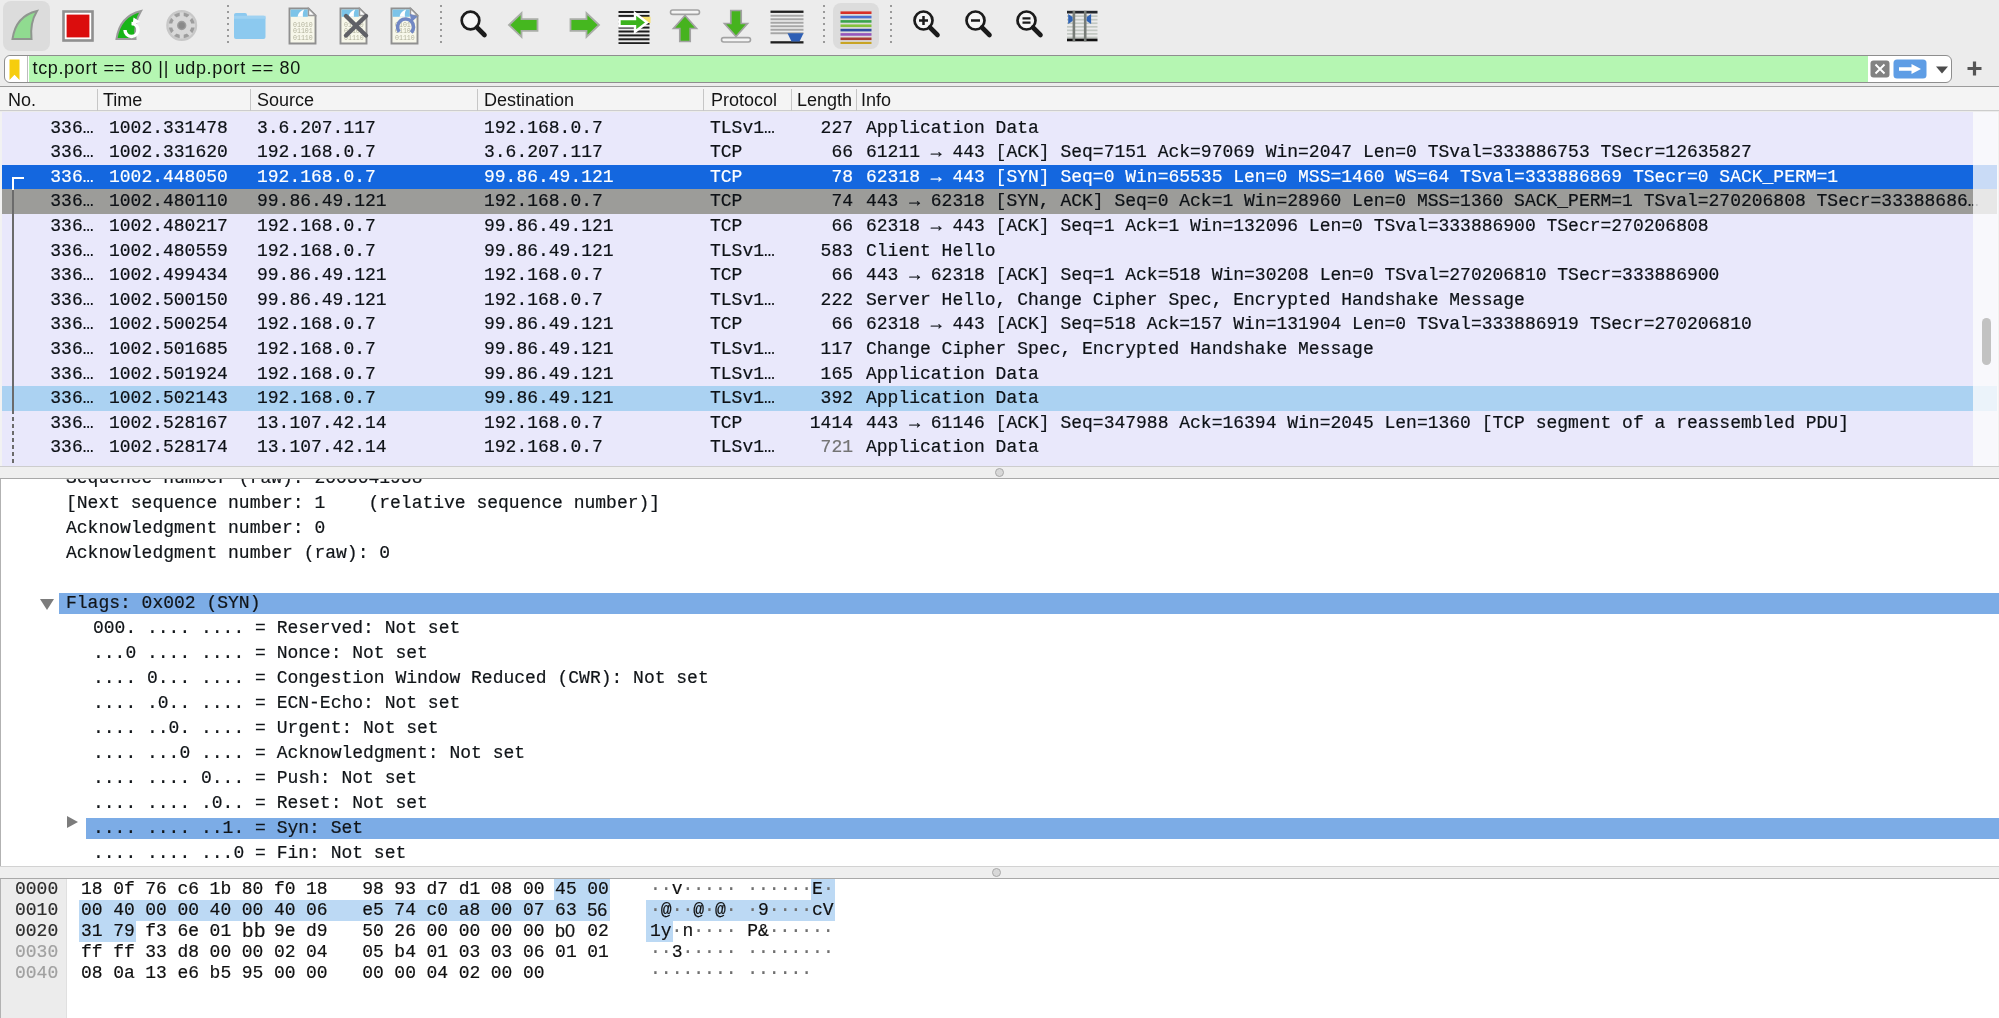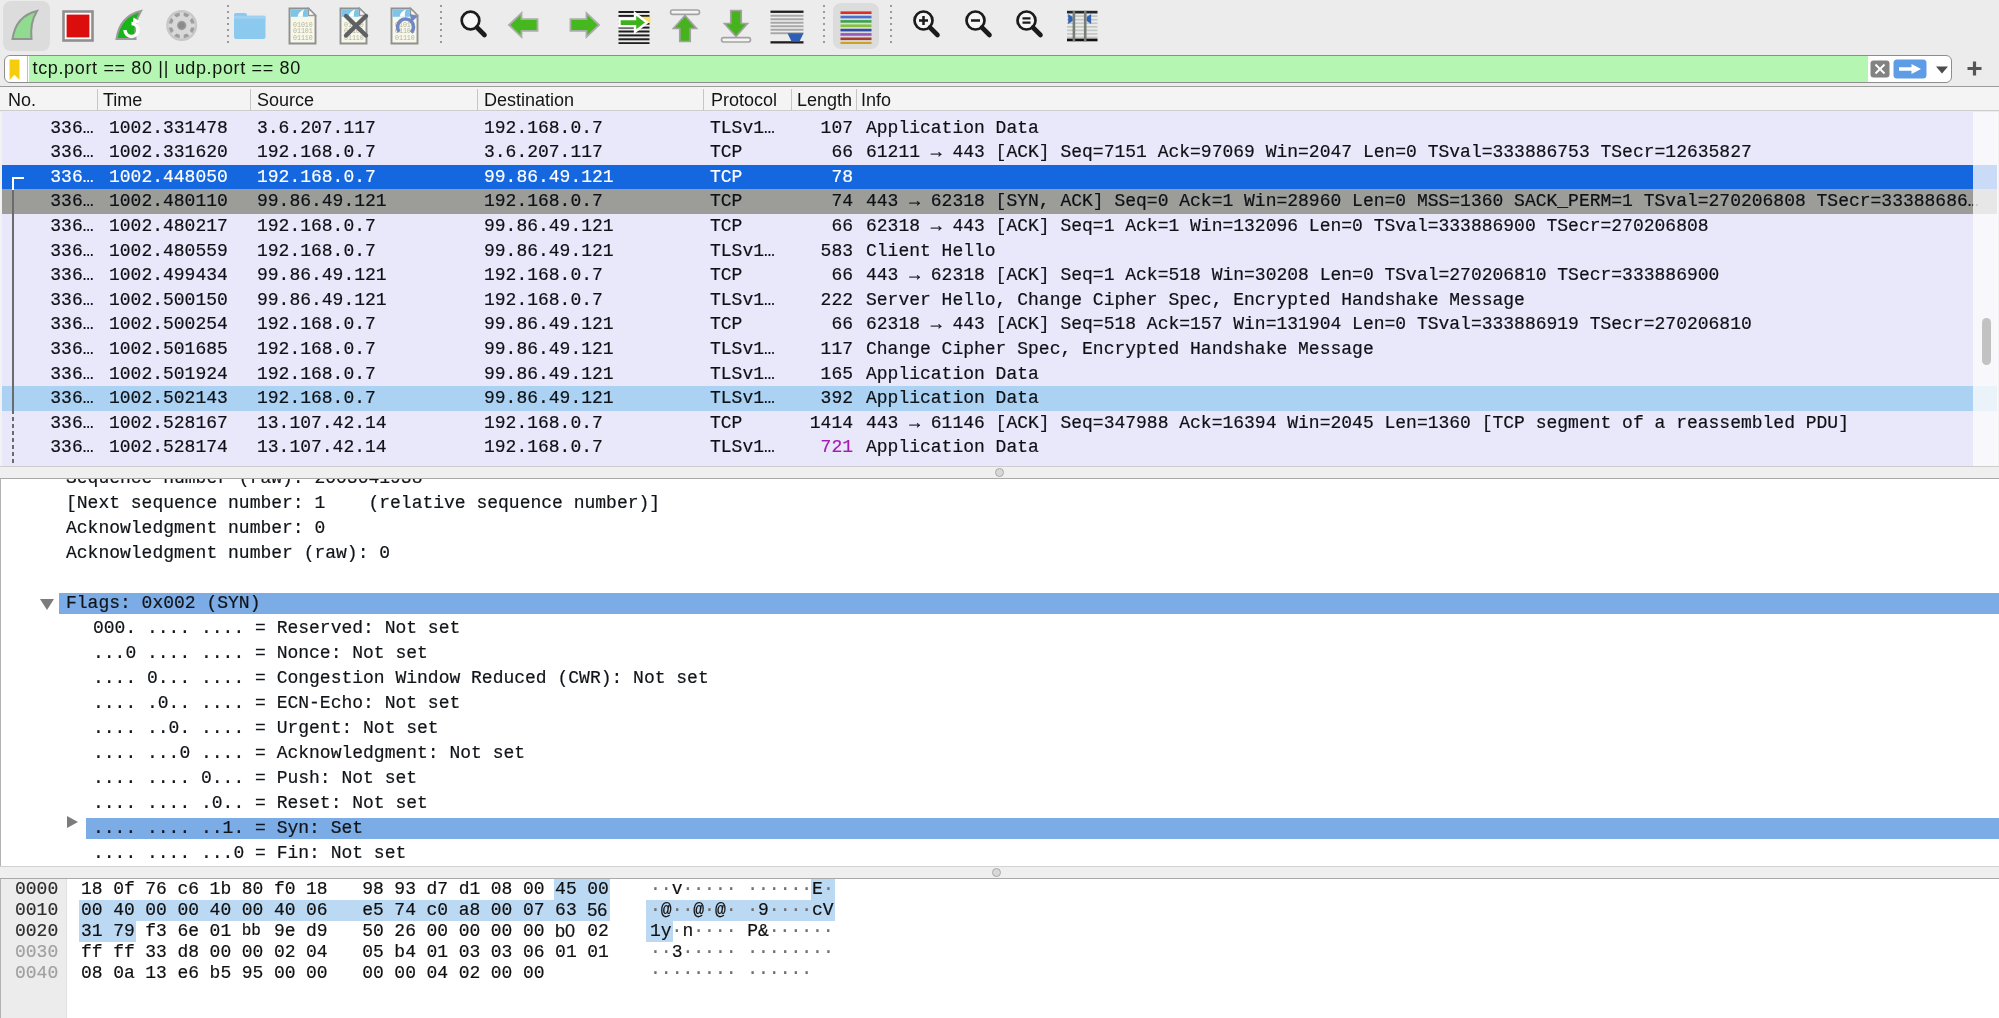--- a/index.html
+++ b/index.html
@@ -189,39 +189,40 @@
 <div style="position:absolute;left:790.5px;top:89px;width:1px;height:22px;background:#c6c6c6;"></div>
 <div style="position:absolute;left:855.5px;top:89px;width:1px;height:22px;background:#c6c6c6;"></div>
 <div style="position:absolute;left:0px;top:111.6px;width:1999px;height:354.7px;overflow:hidden;background:#ffffff;">
 <div style="position:absolute;left:0px;top:0px;width:1999px;height:4.1px;background:#e9e8fb;"></div>
 <div style="position:absolute;left:0px;top:4.1px;width:1999px;height:24.6px;background:#e9e8fb;">
       <span class="r" style="left:0;top:0;width:93.5px;text-align:right;font-family:'Liberation Mono',monospace;-webkit-text-stroke:0.2px currentColor;font-size:18px;line-height:24.6px;color:#0d1116;overflow:hidden;">336…</span>
       <span class="r" style="left:109px;top:0;font-family:'Liberation Mono',monospace;-webkit-text-stroke:0.2px currentColor;font-size:18px;line-height:24.6px;color:#0d1116;overflow:hidden;">1002.331478</span>
       <span class="r" style="left:257px;top:0;font-family:'Liberation Mono',monospace;-webkit-text-stroke:0.2px currentColor;font-size:18px;line-height:24.6px;color:#0d1116;overflow:hidden;">3.6.207.117</span>
       <span class="r" style="left:484px;top:0;font-family:'Liberation Mono',monospace;-webkit-text-stroke:0.2px currentColor;font-size:18px;line-height:24.6px;color:#0d1116;overflow:hidden;">192.168.0.7</span>
       <span class="r" style="left:710px;top:0;width:78px;font-family:'Liberation Mono',monospace;-webkit-text-stroke:0.2px currentColor;font-size:18px;line-height:24.6px;color:#0d1116;overflow:hidden;">TLSv1…</span>
-      <span class="r" style="left:755px;top:0;width:98px;text-align:right;font-family:'Liberation Mono',monospace;-webkit-text-stroke:0.2px currentColor;font-size:18px;line-height:24.6px;color:#0d1116;overflow:hidden;">107</span>
+      <span class="r" style="left:755px;top:0;width:98px;text-align:right;font-family:'Liberation Mono',monospace;-webkit-text-stroke:0.2px currentColor;font-size:18px;line-height:24.6px;color:#0d1116;overflow:hidden;">227</span>
       <span class="r" style="left:866px;top:0;width:1133px;font-family:'Liberation Mono',monospace;-webkit-text-stroke:0.2px currentColor;font-size:18px;line-height:24.6px;color:#0d1116;overflow:hidden;">Application Data</span>
     </div>
 <div style="position:absolute;left:0px;top:28.700000000000003px;width:1999px;height:24.6px;background:#e9e8fb;">
       <span class="r" style="left:0;top:0;width:93.5px;text-align:right;font-family:'Liberation Mono',monospace;-webkit-text-stroke:0.2px currentColor;font-size:18px;line-height:24.6px;color:#0d1116;overflow:hidden;">336…</span>
       <span class="r" style="left:109px;top:0;font-family:'Liberation Mono',monospace;-webkit-text-stroke:0.2px currentColor;font-size:18px;line-height:24.6px;color:#0d1116;overflow:hidden;">1002.331620</span>
       <span class="r" style="left:257px;top:0;font-family:'Liberation Mono',monospace;-webkit-text-stroke:0.2px currentColor;font-size:18px;line-height:24.6px;color:#0d1116;overflow:hidden;">192.168.0.7</span>
       <span class="r" style="left:484px;top:0;font-family:'Liberation Mono',monospace;-webkit-text-stroke:0.2px currentColor;font-size:18px;line-height:24.6px;color:#0d1116;overflow:hidden;">3.6.207.117</span>
       <span class="r" style="left:710px;top:0;width:78px;font-family:'Liberation Mono',monospace;-webkit-text-stroke:0.2px currentColor;font-size:18px;line-height:24.6px;color:#0d1116;overflow:hidden;">TCP</span>
       <span class="r" style="left:755px;top:0;width:98px;text-align:right;font-family:'Liberation Mono',monospace;-webkit-text-stroke:0.2px currentColor;font-size:18px;line-height:24.6px;color:#0d1116;overflow:hidden;">66</span>
       <span class="r" style="left:866px;top:0;width:1133px;font-family:'Liberation Mono',monospace;-webkit-text-stroke:0.2px currentColor;font-size:18px;line-height:24.6px;color:#0d1116;overflow:hidden;">61211 → 443 [ACK] Seq=7151 Ack=97069 Win=2047 Len=0 TSval=333886753 TSecr=12635827</span>
     </div>
 <div style="position:absolute;left:0px;top:53.300000000000004px;width:1999px;height:24.6px;background:#1467df;">
       <span class="r" style="left:0;top:0;width:93.5px;text-align:right;font-family:'Liberation Mono',monospace;-webkit-text-stroke:0.2px currentColor;font-size:18px;line-height:24.6px;color:#ffffff;overflow:hidden;">336…</span>
       <span class="r" style="left:109px;top:0;font-family:'Liberation Mono',monospace;-webkit-text-stroke:0.2px currentColor;font-size:18px;line-height:24.6px;color:#ffffff;overflow:hidden;">1002.448050</span>
       <span class="r" style="left:257px;top:0;font-family:'Liberation Mono',monospace;-webkit-text-stroke:0.2px currentColor;font-size:18px;line-height:24.6px;color:#ffffff;overflow:hidden;">192.168.0.7</span>
       <span class="r" style="left:484px;top:0;font-family:'Liberation Mono',monospace;-webkit-text-stroke:0.2px currentColor;font-size:18px;line-height:24.6px;color:#ffffff;overflow:hidden;">99.86.49.121</span>
       <span class="r" style="left:710px;top:0;width:78px;font-family:'Liberation Mono',monospace;-webkit-text-stroke:0.2px currentColor;font-size:18px;line-height:24.6px;color:#ffffff;overflow:hidden;">TCP</span>
       <span class="r" style="left:755px;top:0;width:98px;text-align:right;font-family:'Liberation Mono',monospace;-webkit-text-stroke:0.2px currentColor;font-size:18px;line-height:24.6px;color:#ffffff;overflow:hidden;">78</span>
+      <span class="r" style="left:866px;top:0;width:1133px;font-family:'Liberation Mono',monospace;-webkit-text-stroke:0.2px currentColor;font-size:18px;line-height:24.6px;color:#ffffff;overflow:hidden;">62318 → 443 [SYN] Seq=0 Win=65535 Len=0 MSS=1460 WS=64 TSval=333886869 TSecr=0 SACK_PERM=1</span>
     </div>
 <div style="position:absolute;left:0px;top:77.9px;width:1999px;height:24.6px;background:#9c9c99;">
       <span class="r" style="left:0;top:0;width:93.5px;text-align:right;font-family:'Liberation Mono',monospace;-webkit-text-stroke:0.2px currentColor;font-size:18px;line-height:24.6px;color:#0d1116;overflow:hidden;">336…</span>
       <span class="r" style="left:109px;top:0;font-family:'Liberation Mono',monospace;-webkit-text-stroke:0.2px currentColor;font-size:18px;line-height:24.6px;color:#0d1116;overflow:hidden;">1002.480110</span>
       <span class="r" style="left:257px;top:0;font-family:'Liberation Mono',monospace;-webkit-text-stroke:0.2px currentColor;font-size:18px;line-height:24.6px;color:#0d1116;overflow:hidden;">99.86.49.121</span>
       <span class="r" style="left:484px;top:0;font-family:'Liberation Mono',monospace;-webkit-text-stroke:0.2px currentColor;font-size:18px;line-height:24.6px;color:#0d1116;overflow:hidden;">192.168.0.7</span>
       <span class="r" style="left:710px;top:0;width:78px;font-family:'Liberation Mono',monospace;-webkit-text-stroke:0.2px currentColor;font-size:18px;line-height:24.6px;color:#0d1116;overflow:hidden;">TCP</span>
       <span class="r" style="left:755px;top:0;width:98px;text-align:right;font-family:'Liberation Mono',monospace;-webkit-text-stroke:0.2px currentColor;font-size:18px;line-height:24.6px;color:#0d1116;overflow:hidden;">74</span>
       <span class="r" style="left:866px;top:0;width:1133px;font-family:'Liberation Mono',monospace;-webkit-text-stroke:0.2px currentColor;font-size:18px;line-height:24.6px;color:#0d1116;overflow:hidden;">443 → 62318 [SYN, ACK] Seq=0 Ack=1 Win=28960 Len=0 MSS=1360 SACK_PERM=1 TSval=270206808 TSecr=33388686…</span>
     </div>
@@ -305,21 +306,21 @@
       <span class="r" style="left:710px;top:0;width:78px;font-family:'Liberation Mono',monospace;-webkit-text-stroke:0.2px currentColor;font-size:18px;line-height:24.6px;color:#0d1116;overflow:hidden;">TCP</span>
       <span class="r" style="left:755px;top:0;width:98px;text-align:right;font-family:'Liberation Mono',monospace;-webkit-text-stroke:0.2px currentColor;font-size:18px;line-height:24.6px;color:#0d1116;overflow:hidden;">1414</span>
       <span class="r" style="left:866px;top:0;width:1133px;font-family:'Liberation Mono',monospace;-webkit-text-stroke:0.2px currentColor;font-size:18px;line-height:24.6px;color:#0d1116;overflow:hidden;">443 → 61146 [ACK] Seq=347988 Ack=16394 Win=2045 Len=1360 [TCP segment of a reassembled PDU]</span>
     </div>
 <div style="position:absolute;left:0px;top:323.90000000000003px;width:1999px;height:24.6px;background:#e9e8fb;">
       <span class="r" style="left:0;top:0;width:93.5px;text-align:right;font-family:'Liberation Mono',monospace;-webkit-text-stroke:0.2px currentColor;font-size:18px;line-height:24.6px;color:#0d1116;overflow:hidden;">336…</span>
       <span class="r" style="left:109px;top:0;font-family:'Liberation Mono',monospace;-webkit-text-stroke:0.2px currentColor;font-size:18px;line-height:24.6px;color:#0d1116;overflow:hidden;">1002.528174</span>
       <span class="r" style="left:257px;top:0;font-family:'Liberation Mono',monospace;-webkit-text-stroke:0.2px currentColor;font-size:18px;line-height:24.6px;color:#0d1116;overflow:hidden;">13.107.42.14</span>
       <span class="r" style="left:484px;top:0;font-family:'Liberation Mono',monospace;-webkit-text-stroke:0.2px currentColor;font-size:18px;line-height:24.6px;color:#0d1116;overflow:hidden;">192.168.0.7</span>
       <span class="r" style="left:710px;top:0;width:78px;font-family:'Liberation Mono',monospace;-webkit-text-stroke:0.2px currentColor;font-size:18px;line-height:24.6px;color:#0d1116;overflow:hidden;">TLSv1…</span>
-      <span class="r" style="left:755px;top:0;width:98px;text-align:right;font-family:'Liberation Mono',monospace;-webkit-text-stroke:0.2px currentColor;font-size:18px;line-height:24.6px;color:#a21caf;overflow:hidden;">721</span>
+      <span class="r" style="left:755px;top:0;width:98px;text-align:right;font-family:'Liberation Mono',monospace;-webkit-text-stroke:0.2px currentColor;font-size:18px;line-height:24.6px;color:#737373;overflow:hidden;">721</span>
       <span class="r" style="left:866px;top:0;width:1133px;font-family:'Liberation Mono',monospace;-webkit-text-stroke:0.2px currentColor;font-size:18px;line-height:24.6px;color:#0d1116;overflow:hidden;">Application Data</span>
     </div>
 <div style="position:absolute;left:0px;top:348.50000000000006px;width:1999px;height:7px;background:#e9e8fb;"></div>
 <div style="position:absolute;left:12.4px;top:65.8px;width:11.5px;height:1.6px;background:#ffffff;"></div>
 <div style="position:absolute;left:12.4px;top:65.8px;width:1.6px;height:12.4px;background:#ffffff;"></div>
 <div style="position:absolute;left:12.4px;top:78.2px;width:1.6px;height:220.5px;background:#6b6b6b;"></div>
 <div style="position:absolute;left:12.4px;top:298.7px;width:1.6px;height:56px;background-image:repeating-linear-gradient(#6b6b6b 0 4px,transparent 4px 7px);"></div>
 </div>
 <div style="position:absolute;left:0px;top:111.6px;width:2.2px;height:354.7px;background:#f2f2f2;"></div>
 <div style="position:absolute;left:1997.4px;top:111.6px;width:1.6px;height:354.7px;background:#f1f1f1;"></div>
@@ -395,21 +396,21 @@
 <div style="position:absolute;left:554.0999999999999px;top:21.1px;width:24px;height:21.1px;font-family:'Liberation Mono',monospace;-webkit-text-stroke:0.2px currentColor;font-size:18px;line-height:21.1px;white-space:pre;color:#101010;">63</div>
 <div style="position:absolute;left:586.25px;top:21.1px;width:24px;height:21.1px;font-family:Liberation Sans, sans-serif;-webkit-text-stroke:0.2px currentColor;font-size:18px;line-height:21.1px;white-space:pre;color:#101010;">56</div>
 <div style="position:absolute;left:649px;top:21.1px;width:120px;height:21.1px;font-family:'Liberation Mono',monospace;-webkit-text-stroke:0.2px currentColor;font-size:18px;line-height:21.1px;white-space:pre;color:#101010;"><span style="color:#6f6f6f;">·</span>@<span style="color:#6f6f6f;">·</span><span style="color:#6f6f6f;">·</span>@<span style="color:#6f6f6f;">·</span>@<span style="color:#6f6f6f;">·</span></div>
 <div style="position:absolute;left:746.2px;top:21.1px;width:120px;height:21.1px;font-family:'Liberation Mono',monospace;-webkit-text-stroke:0.2px currentColor;font-size:18px;line-height:21.1px;white-space:pre;color:#101010;"><span style="color:#6f6f6f;">·</span>9<span style="color:#6f6f6f;">·</span><span style="color:#6f6f6f;">·</span><span style="color:#6f6f6f;">·</span><span style="color:#6f6f6f;">·</span>cV</div>
 <div style="position:absolute;left:14px;top:42.2px;width:60px;height:21.1px;font-family:'Liberation Mono',monospace;-webkit-text-stroke:0.2px currentColor;font-size:18px;line-height:21.1px;white-space:pre;color:#2e2e2e;">0020</div>
 <div style="position:absolute;left:80.0px;top:42.2px;width:24px;height:21.1px;font-family:'Liberation Mono',monospace;-webkit-text-stroke:0.2px currentColor;font-size:18px;line-height:21.1px;white-space:pre;color:#101010;">31</div>
 <div style="position:absolute;left:112.15px;top:42.2px;width:24px;height:21.1px;font-family:'Liberation Mono',monospace;-webkit-text-stroke:0.2px currentColor;font-size:18px;line-height:21.1px;white-space:pre;color:#101010;">79</div>
 <div style="position:absolute;left:144.3px;top:42.2px;width:24px;height:21.1px;font-family:'Liberation Mono',monospace;-webkit-text-stroke:0.2px currentColor;font-size:18px;line-height:21.1px;white-space:pre;color:#101010;">f3</div>
 <div style="position:absolute;left:176.45px;top:42.2px;width:24px;height:21.1px;font-family:'Liberation Mono',monospace;-webkit-text-stroke:0.2px currentColor;font-size:18px;line-height:21.1px;white-space:pre;color:#101010;">6e</div>
 <div style="position:absolute;left:208.6px;top:42.2px;width:24px;height:21.1px;font-family:'Liberation Mono',monospace;-webkit-text-stroke:0.2px currentColor;font-size:18px;line-height:21.1px;white-space:pre;color:#101010;">01</div>
-<div style="position:absolute;left:240.75px;top:42.2px;width:24px;height:21.1px;font-family:'Liberation Mono',monospace;-webkit-text-stroke:0.2px currentColor;font-size:16px;line-height:21.1px;white-space:pre;color:#101010;">bb</div>
+<div style="position:absolute;left:240.75px;top:42.2px;width:24px;height:21.1px;font-family:'Liberation Mono',monospace;-webkit-text-stroke:0.2px currentColor;font-size:20px;line-height:21.1px;white-space:pre;color:#101010;">bb</div>
 <div style="position:absolute;left:272.9px;top:42.2px;width:24px;height:21.1px;font-family:'Liberation Mono',monospace;-webkit-text-stroke:0.2px currentColor;font-size:18px;line-height:21.1px;white-space:pre;color:#101010;">9e</div>
 <div style="position:absolute;left:305.04999999999995px;top:42.2px;width:24px;height:21.1px;font-family:'Liberation Mono',monospace;-webkit-text-stroke:0.2px currentColor;font-size:18px;line-height:21.1px;white-space:pre;color:#101010;">d9</div>
 <div style="position:absolute;left:361.2px;top:42.2px;width:24px;height:21.1px;font-family:'Liberation Mono',monospace;-webkit-text-stroke:0.2px currentColor;font-size:18px;line-height:21.1px;white-space:pre;color:#101010;">50</div>
 <div style="position:absolute;left:393.34999999999997px;top:42.2px;width:24px;height:21.1px;font-family:'Liberation Mono',monospace;-webkit-text-stroke:0.2px currentColor;font-size:18px;line-height:21.1px;white-space:pre;color:#101010;">26</div>
 <div style="position:absolute;left:425.5px;top:42.2px;width:24px;height:21.1px;font-family:'Liberation Mono',monospace;-webkit-text-stroke:0.2px currentColor;font-size:18px;line-height:21.1px;white-space:pre;color:#101010;">00</div>
 <div style="position:absolute;left:457.65px;top:42.2px;width:24px;height:21.1px;font-family:'Liberation Mono',monospace;-webkit-text-stroke:0.2px currentColor;font-size:18px;line-height:21.1px;white-space:pre;color:#101010;">00</div>
 <div style="position:absolute;left:489.79999999999995px;top:42.2px;width:24px;height:21.1px;font-family:'Liberation Mono',monospace;-webkit-text-stroke:0.2px currentColor;font-size:18px;line-height:21.1px;white-space:pre;color:#101010;">00</div>
 <div style="position:absolute;left:521.95px;top:42.2px;width:24px;height:21.1px;font-family:'Liberation Mono',monospace;-webkit-text-stroke:0.2px currentColor;font-size:18px;line-height:21.1px;white-space:pre;color:#101010;">00</div>
 <div style="position:absolute;left:554.0999999999999px;top:42.2px;width:24px;height:21.1px;font-family:Liberation Sans, sans-serif;-webkit-text-stroke:0.2px currentColor;font-size:18px;line-height:21.1px;white-space:pre;color:#101010;">b0</div>
 <div style="position:absolute;left:586.25px;top:42.2px;width:24px;height:21.1px;font-family:'Liberation Mono',monospace;-webkit-text-stroke:0.2px currentColor;font-size:18px;line-height:21.1px;white-space:pre;color:#101010;">02</div>

